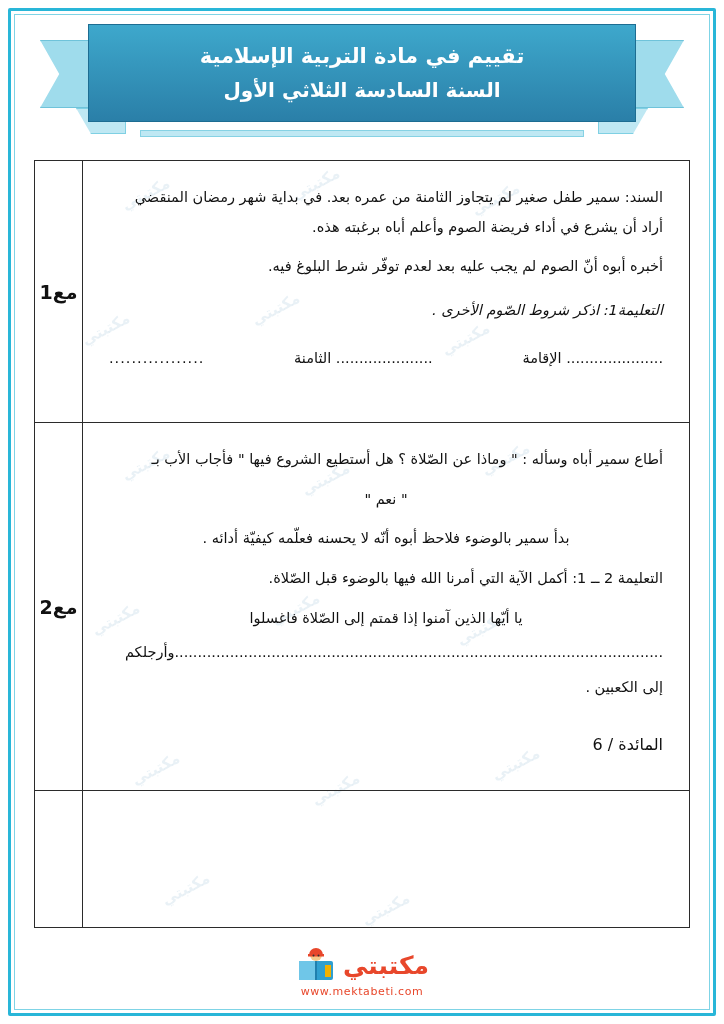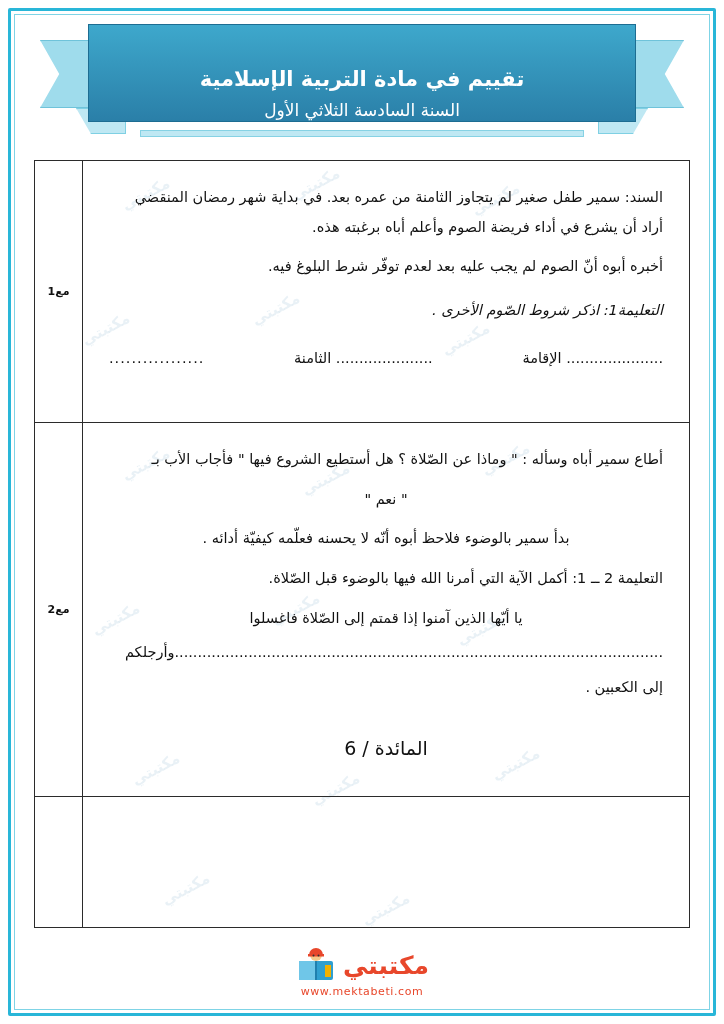--- a/index.html
+++ b/index.html
@@ -48,21 +48,21 @@
     left: 48px;
     right: 48px;
     top: 6px;
     height: 98px;
     background: #2e8fb5;
     background: linear-gradient(180deg, #3ea8cc 0%, #2a7fa8 100%);
     border: 1px solid #1d6d92;
     display: flex;
     flex-direction: column;
     align-items: center;
-    justify-content: flex-end;
+    justify-content: center;
     gap: 6px;
     z-index: 3;
   }
   .ribbon-tail-left, .ribbon-tail-right {
     position: absolute;
     top: 22px;
     width: 74px;
     height: 68px;
     background: #9fdcec;
     border: 1px solid #6fc3da;
@@ -94,22 +94,22 @@
   .ribbon-title {
     color: #ffffff;
     font-size: 21px;
     font-weight: bold;
     letter-spacing: 0.5px;
     text-align: center;
     line-height: 1.3;
   }
   .ribbon-subtitle {
     color: #ffffff;
-    font-size: 17px;
-    font-weight: normal;
+    font-size: 20px;
+    font-weight: bold;
     text-align: center;
     line-height: 1.3;
   }
 
   
   .sheet {
     position: absolute;
     left: 34px;
     right: 34px;
     top: 160px;
@@ -136,42 +136,42 @@
     color: #111;
     text-align: right;
     overflow: hidden;
   }
   .cell-tag {
     width: 48px;
     border-right: 1px solid #2b2b2b;
     display: flex;
     align-items: center;
     justify-content: center;
-    font-size: 11px;
+    font-size: 19px;
     font-weight: bold;
     color: #111;
   }
   .p { margin: 0 0 10px 0; }
   .p-center { text-align: center; }
   .p-right { text-align: right; }
   .instr { margin: 14px 0 6px 0; text-align: right; font-style: italic; }
   .blanks-line {
     margin-top: 18px;
     display: flex;
     flex-direction: row;
     justify-content: space-between;
     align-items: baseline;
     font-size: 14.5px;
   }
   .blank-item { white-space: nowrap; }
   .dots { letter-spacing: 1px; color: #111; }
   .verse { text-align: center; margin: 10px 0 4px 0; }
   .verse-fill { text-align: right; margin: 2px 0; word-break: break-all; }
   .verse-end { text-align: right; margin: 6px 0 0 0; }
-  .src-ref { margin-top: 26px; text-align: center; font-size: 19px; }
+  .src-ref { margin-top: 26px; text-align: right; font-size: 16px; }
 
   
   .watermark {
     position: absolute;
     color: rgba(120, 170, 200, 0.16);
     font-size: 15px;
     font-weight: bold;
     transform: rotate(-28deg);
     pointer-events: none;
     user-select: none;

